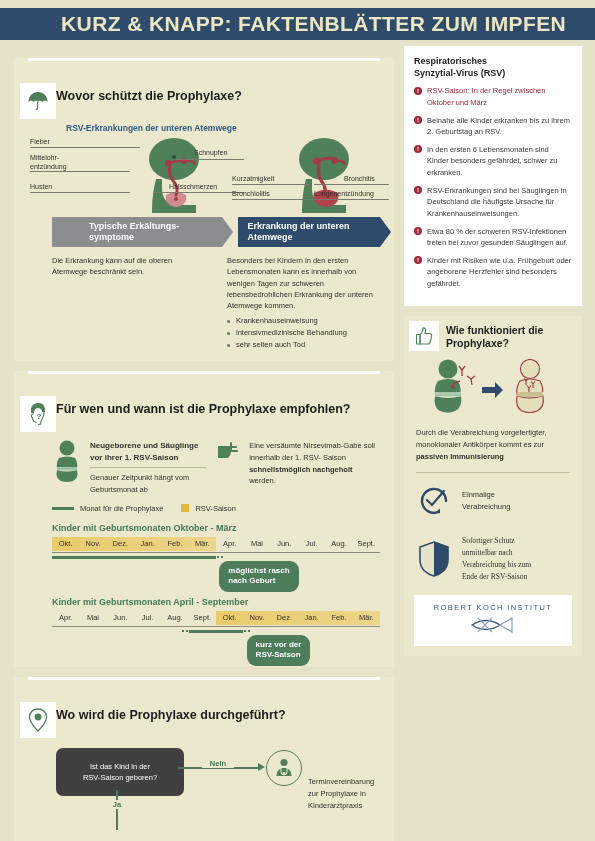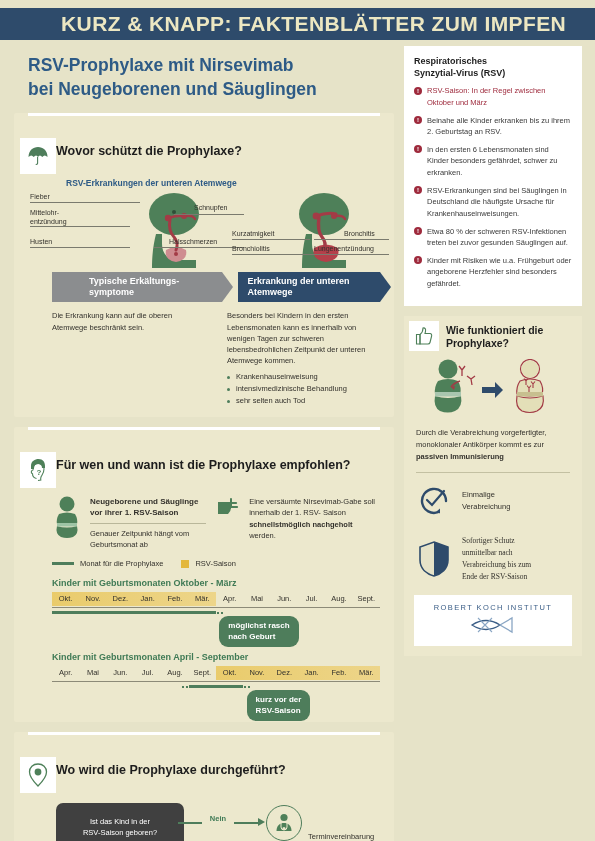--- a/index.html
+++ b/index.html
@@ -146,21 +146,20 @@
 <body>
 
 <div class="page">
 
   <div class="banner">
     <div class="banner-title">KURZ &amp; KNAPP: FAKTENBLÄTTER ZUM IMPFEN</div>
   </div>
 
   <div class="left">
 
-    <div class="main-title" id="mainTitle">RSV-Prophylaxe mit Nirsevimab<br>bei Neugeborenen und Säuglingen</div>
 
     <div class="card" style="margin-top:12px;">
       <div class="card-rule"></div>
       <div class="sec-head">
         <div class="sec-icon">
           <svg width="24" height="24" viewBox="0 0 24 24">
             <path d="M2.5 13 C2.5 6.5 7 3 12 3 C17 3 21.5 6.5 21.5 13 C19.5 11 17.9 11 16.3 13 C14.7 11 13.1 11 12 13 C10.9 11 9.3 11 7.7 13 C6.1 11 4.5 11 2.5 13 Z" fill="#4e7d5b"></path>
             <path d="M11.6 13 L11.6 19.2 C11.6 20.4 10.4 20.8 9.8 20" stroke="#4e7d5b" stroke-width="1.1" fill="none"></path>
           </svg>
         </div>
@@ -216,21 +215,21 @@
       </div>
 
       <div class="chevrow">
         <div class="chev grey" id="chevL">Typische Erkältungs-<br>symptome</div>
         <div class="chev navy" id="chevR">Erkrankung der unteren<br>Atemwege</div>
       </div>
 
       <div class="twocol">
         <div class="col">Die Erkrankung kann auf die oberen Atemwege beschränkt sein.</div>
         <div class="col">
-          <div>Besonders bei Kindern in den ersten Lebensmonaten kann es innerhalb von wenigen Tagen zur schweren lebensbedrohlichen Zeitpunkt der unteren Atemwege kommen.</div>
+          <div>Besonders bei Kindern in den ersten Lebensmonaten kann es innerhalb von wenigen Tagen zur schweren lebensbedrohlichen Erkrankung der unteren Atemwege kommen.</div>
           <ul class="bullets" id="consList">
               <li>Krankenhauseinweisung</li>
               <li>intensivmedizinische Behandlung</li>
               <li>sehr selten auch Tod</li>
             </ul>
         </div>
       </div>
     </div>
 
     <div class="card">

